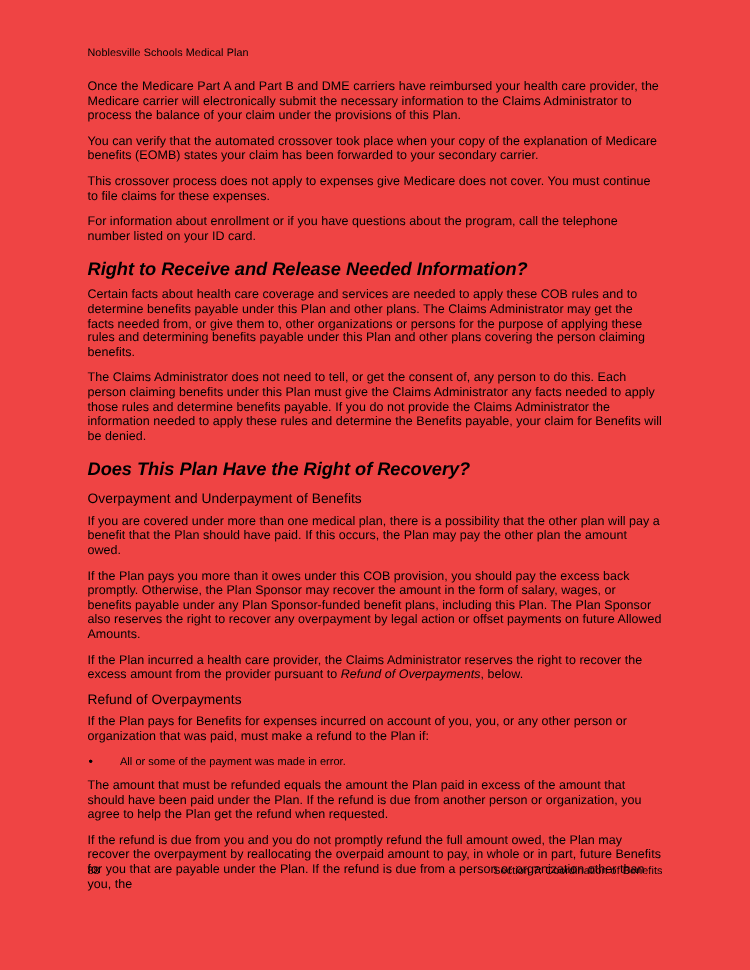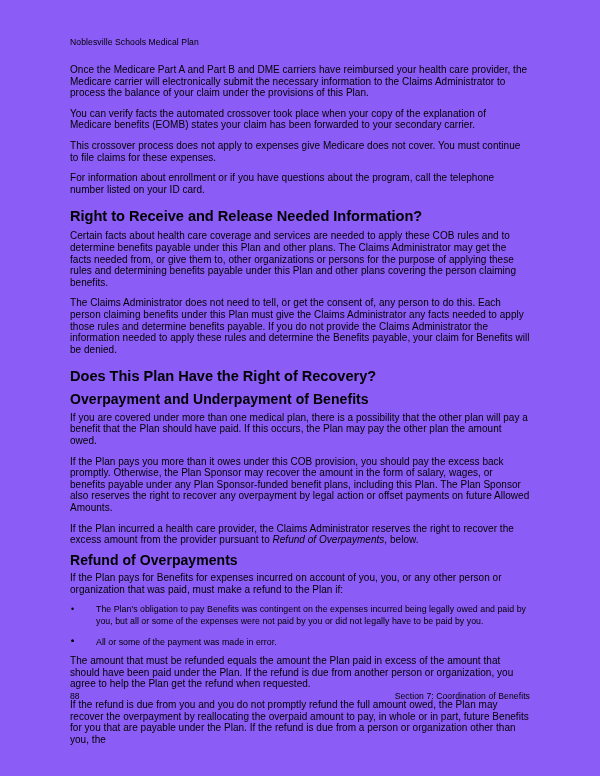--- a/index.html
+++ b/index.html
@@ -15,21 +15,21 @@
     font-family: "Liberation Sans", sans-serif;
     color: #000000;
     -webkit-font-smoothing: antialiased;
   }
   .page {
     position: absolute;
     left: 0;
     top: 0;
     width: 600px;
     height: 776px;
-    background: #8b5cf6;
+    background: #ef4444;
     overflow: hidden;
   }
   .running-header {
     position: absolute;
     left: 70px;
     top: 37px;
     font-size: 8.6px;
     line-height: 11px;
     color: #000;
     letter-spacing: 0.01em;
@@ -46,26 +46,27 @@
     line-height: 11.6px;
     text-align: left;
     letter-spacing: 0.003em;
   }
   h1.section-heading {
     margin: 13px 0 5px 0;
     font-size: 14.6px;
     line-height: 17px;
     font-weight: bold;
     letter-spacing: -0.002em;
+    font-style: italic;
   }
   h2.sub-heading {
     margin: 9px 0 6px 0;
-    font-size: 14px;
+    font-size: 11px;
     line-height: 11.5px;
-    font-weight: bold;
+    font-weight: normal;
     letter-spacing: 0.004em;
   }
   ul.bullet-list {
     margin: 0 0 7px 0;
     padding: 0;
     list-style: none;
   }
   ul.bullet-list > li {
     position: relative;
     padding-left: 26px;
@@ -101,42 +102,42 @@
 </head>
 <body>
 
 <div class="page">
 
   <div class="running-header">Noblesville Schools Medical Plan</div>
 
   <div class="content">
 
     <p class="body-par">Once the Medicare Part A and Part B and DME carriers have reimbursed your health care provider, the Medicare carrier will electronically submit the necessary information to the Claims Administrator to process the balance of your claim under the provisions of this Plan.</p>
-    <p class="body-par">You can verify facts the automated crossover took place when your copy of the explanation of Medicare benefits (EOMB) states your claim has been forwarded to your secondary carrier.</p>
+    <p class="body-par">You can verify that the automated crossover took place when your copy of the explanation of Medicare benefits (EOMB) states your claim has been forwarded to your secondary carrier.</p>
     <p class="body-par">This crossover process does not apply to expenses give Medicare does not cover. You must continue to file claims for these expenses.</p>
     <p class="body-par">For information about enrollment or if you have questions about the program, call the telephone number listed on your ID card.</p>
 
     <h1 class="section-heading">Right to Receive and Release Needed Information?</h1>
     <p class="body-par">Certain facts about health care coverage and services are needed to apply these COB rules and to determine benefits payable under this Plan and other plans. The Claims Administrator may get the facts needed from, or give them to, other organizations or persons for the purpose of applying these rules and determining benefits payable under this Plan and other plans covering the person claiming benefits.</p>
     <p class="body-par">The Claims Administrator does not need to tell, or get the consent of, any person to do this. Each person claiming benefits under this Plan must give the Claims Administrator any facts needed to apply those rules and determine benefits payable. If you do not provide the Claims Administrator the information needed to apply these rules and determine the Benefits payable, your claim for Benefits will be denied.</p>
 
     <h1 class="section-heading">Does This Plan Have the Right of Recovery?</h1>
     <h2 class="sub-heading">Overpayment and Underpayment of Benefits</h2>
 
     <p class="body-par">If you are covered under more than one medical plan, there is a possibility that the other plan will pay a benefit that the Plan should have paid. If this occurs, the Plan may pay the other plan the amount owed.</p>
     <p class="body-par">If the Plan pays you more than it owes under this COB provision, you should pay the excess back promptly. Otherwise, the Plan Sponsor may recover the amount in the form of salary, wages, or benefits payable under any Plan Sponsor-funded benefit plans, including this Plan. The Plan Sponsor also reserves the right to recover any overpayment by legal action or offset payments on future Allowed Amounts.</p>
 
     <p class="body-par"><span>If the Plan incurred a health care provider, the Claims Administrator reserves the right to recover the excess amount from the provider pursuant to </span><span class="italic">Refund of Overpayments</span><span>, below.</span></p>
 
     <h2 class="sub-heading">Refund of Overpayments</h2>
 
     <p class="body-par">If the Plan pays for Benefits for expenses incurred on account of you, you, or any other person or organization that was paid, must make a refund to the Plan if:</p>
 
     <ul class="bullet-list">
-      <li><span class="bullet-mark">•</span><span>The Plan's obligation to pay Benefits was contingent on the expenses incurred being legally owed and paid by you, but all or some of the expenses were not paid by you or did not legally have to be paid by you.</span></li>
+      <li><span class="bullet-mark">•</span></li>
       <li><span class="bullet-mark">•</span></li>
       <li><span class="bullet-mark">•</span><span>All or some of the payment was made in error.</span></li>
     </ul>
 
     <p class="body-par">The amount that must be refunded equals the amount the Plan paid in excess of the amount that should have been paid under the Plan. If the refund is due from another person or organization, you agree to help the Plan get the refund when requested.</p>
     <p class="body-par">If the refund is due from you and you do not promptly refund the full amount owed, the Plan may recover the overpayment by reallocating the overpaid amount to pay, in whole or in part, future Benefits for you that are payable under the Plan. If the refund is due from a person or organization other than you, the</p>
 
   </div>
 
   <div class="footer">

